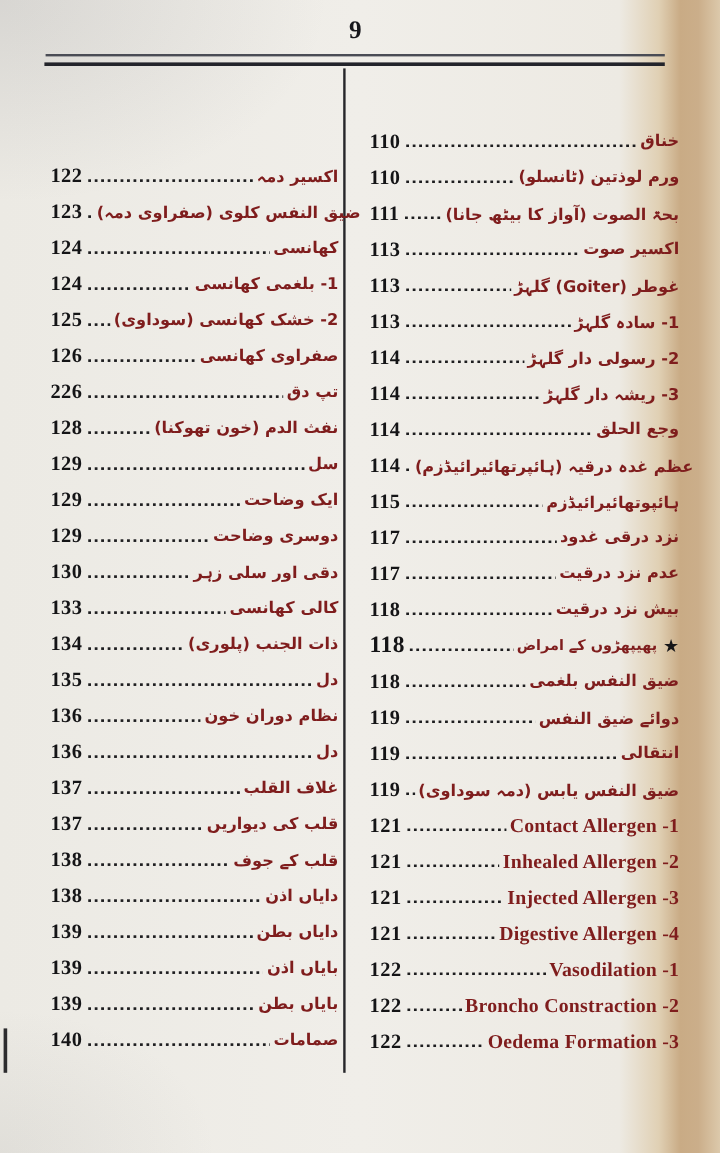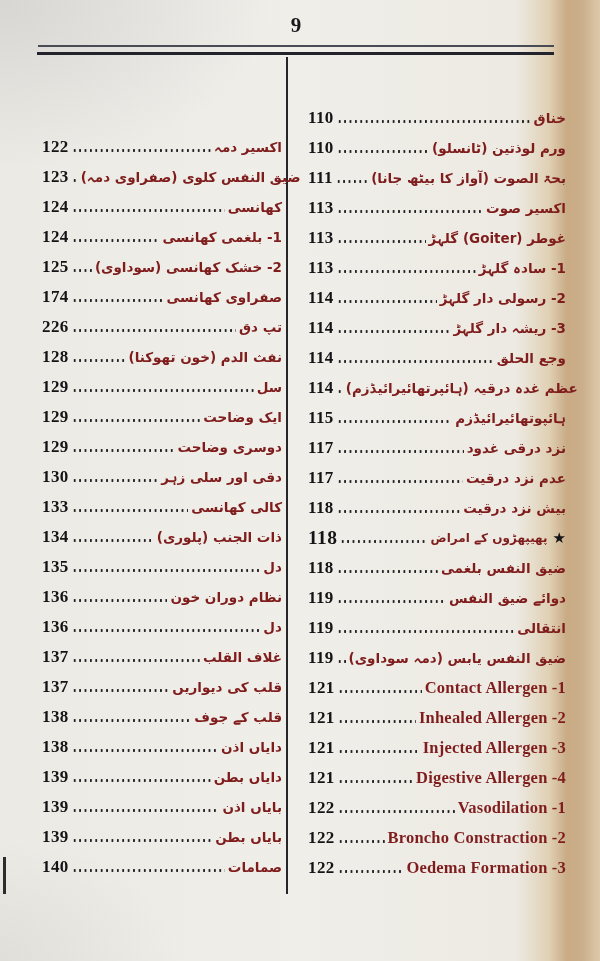--- a/index.html
+++ b/index.html
@@ -70,21 +70,21 @@
     <span class="title" dir="rtl">1- بلغمی کھانسی</span>
 
   </div>
     <div class="row row-ur">
     <span class="pg">125</span>
     <span class="dots"></span>
     <span class="title" dir="rtl">2- خشک کھانسی (سوداوی)</span>
 
   </div>
     <div class="row row-ur">
-    <span class="pg">174</span>
+    <span class="pg">126</span>
     <span class="dots"></span>
     <span class="title" dir="rtl">صفراوی کھانسی</span>
 
   </div>
     <div class="row row-ur">
     <span class="pg">226</span>
     <span class="dots"></span>
     <span class="title" dir="rtl">تپ دق</span>
 
   </div>

